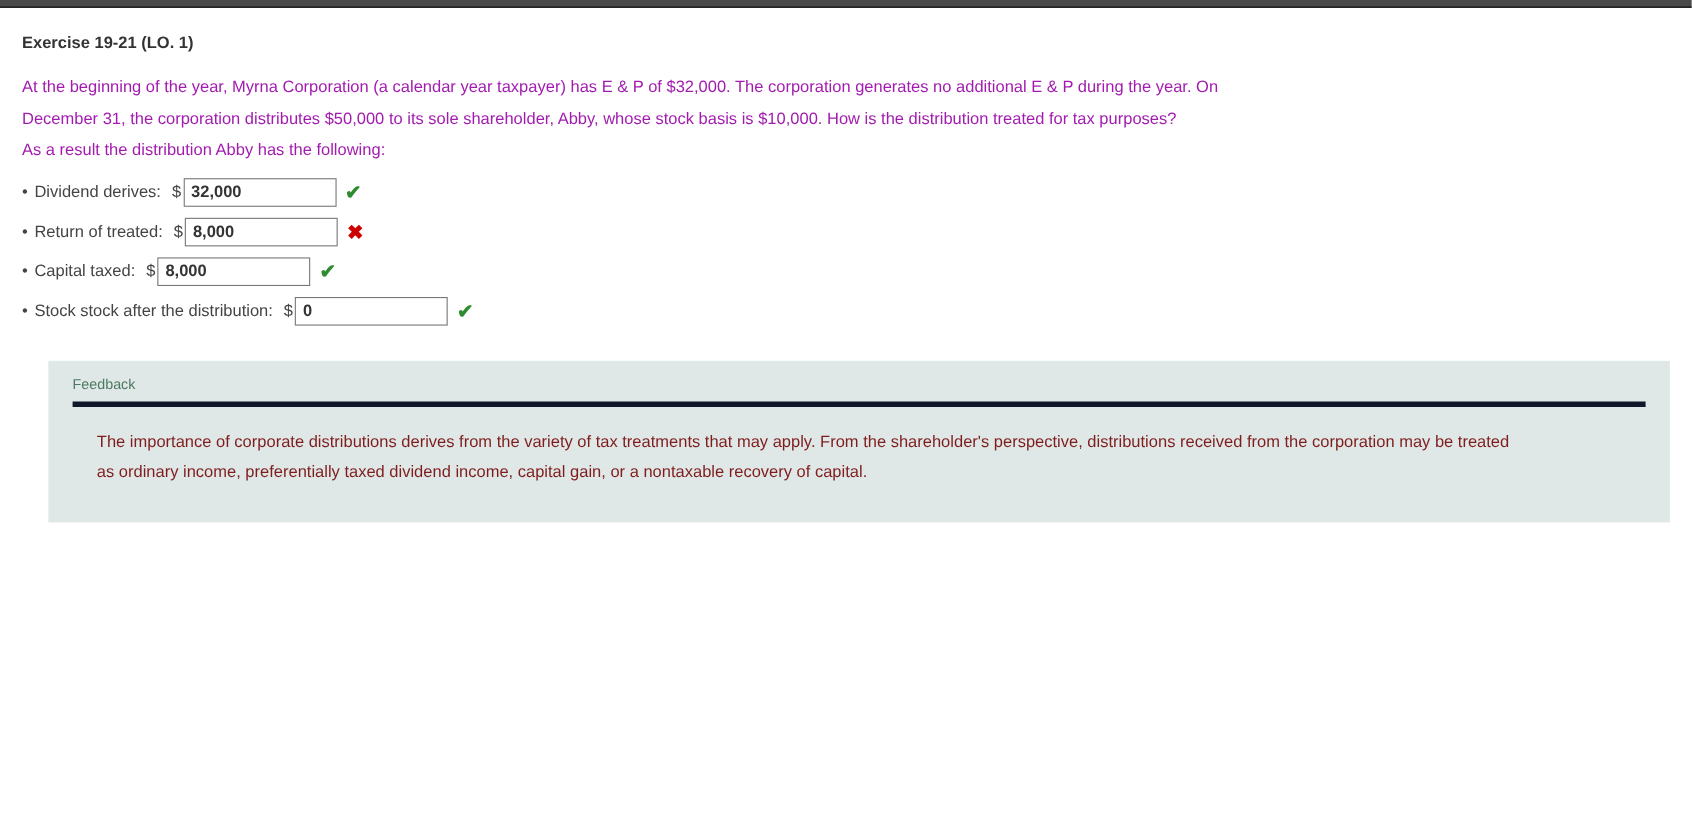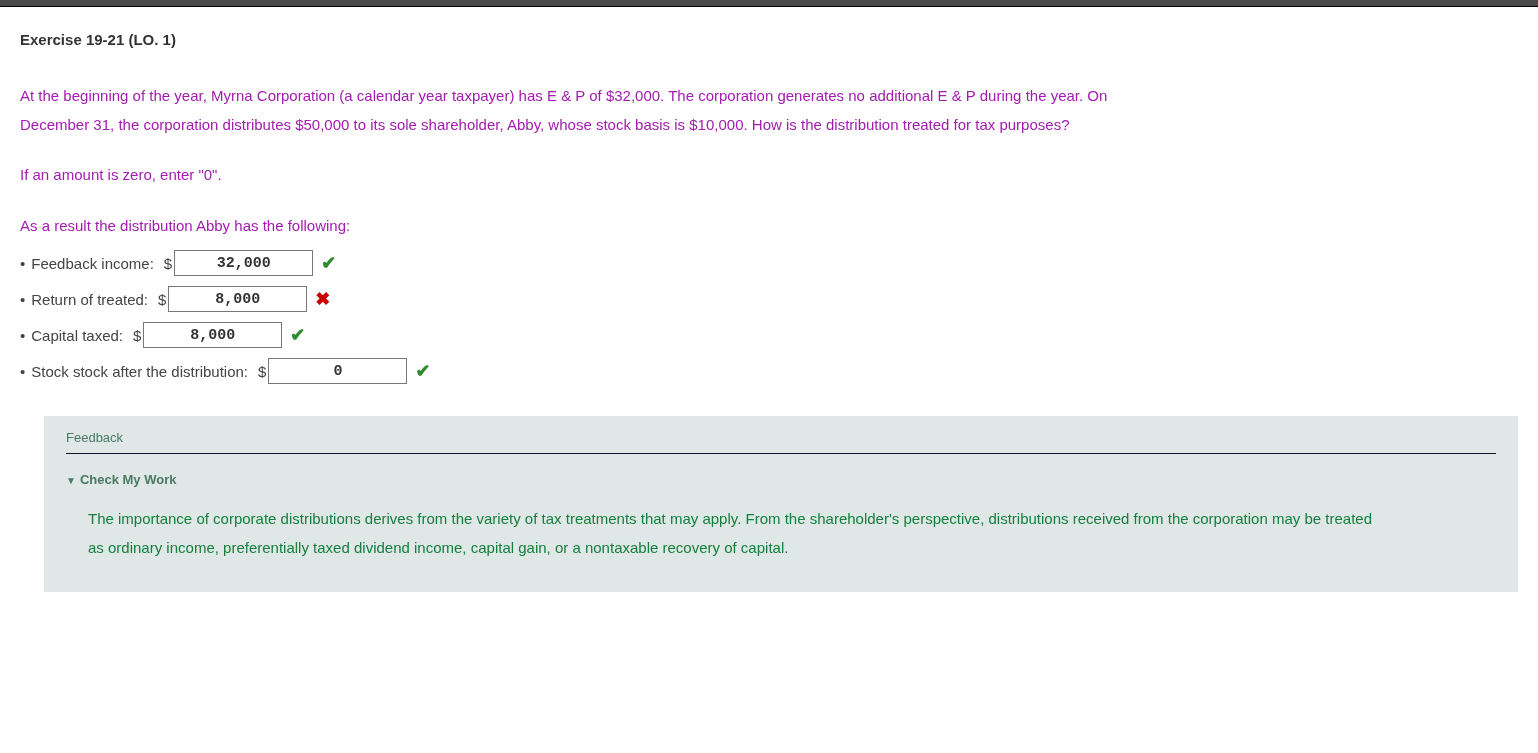--- a/index.html
+++ b/index.html
@@ -14,21 +14,21 @@
     height: 6px;
     background: #4a4a4a;
     border-bottom: 1px solid #000;
   }
   .page {
     padding: 24px 20px 40px 20px;
   }
   .title {
     font-weight: bold;
     color: #333;
-    margin-bottom: 34px;
+    margin-bottom: 18px;
   }
   .problem {
     max-width: 1130px;
     line-height: 1.9;
     color: #a21caf;
   }
   .instr {
     margin-top: 22px;
     margin-bottom: 22px;
   }
@@ -44,24 +44,24 @@
   .bullet {
     margin-right: 6px;
   }
   .dollar {
     margin: 0 2px 0 10px;
   }
   input.ans {
     width: 125px;
     height: 24px;
     border: 1px solid #777;
-    font-family: Liberation Mono, monospace;
+    font-family: Liberation Sans, sans-serif;
     font-size: 15px;
     font-weight: bold;
-    text-align: center;
+    text-align: left;
     padding: 0 6px;
     color: #333;
     background: #fff;
   }
   .mark {
     margin-left: 8px;
     font-size: 18px;
     font-weight: bold;
   }
   .mark.correct { color: #2e8b2e; }
@@ -69,60 +69,59 @@
   .feedback {
     margin-top: 32px;
     margin-left: 24px;
     background: #dfe7e7;
     padding: 14px 22px 30px 22px;
   }
   .fb-title {
     color: #4b7a62;
     font-size: 13px;
     padding-bottom: 8px;
-    border-bottom: 1px solid #0f172a;
+    border-bottom: 5px solid #0f172a;
   }
   .cmw {
     margin-top: 18px;
     color: #4b7a62;
     font-size: 13px;
     font-weight: bold;
     cursor: pointer;
   }
   .cmw .tri {
     font-size: 10px;
     margin-right: 4px;
   }
   .fb-body {
     margin-top: 18px;
     margin-left: 22px;
     max-width: 1290px;
     line-height: 1.9;
-    color: #15803d;
+    color: #7f1d1d;
     font-size: 15px;
   }
 </style>
 </head>
 <body>
 
 <div class="topbar"></div>
 
 <div class="page">
 
   <div class="title">Exercise 19-21 (LO. 1)</div>
 
   <div class="problem">At the beginning of the year, Myrna Corporation (a calendar year taxpayer) has E &amp; P of $32,000. The corporation generates no additional E &amp; P during the year. On December 31, the corporation distributes $50,000 to its sole shareholder, Abby, whose stock basis is $10,000. How is the distribution treated for tax purposes?</div>
 
-  <div class="problem instr">If an amount is zero, enter "0".</div>
 
   <div class="problem lead">As a result the distribution Abby has the following:</div>
 
   <div class="row">
     <span class="bullet">•</span>
-    <span>Feedback income:</span>
+    <span>Dividend derives:</span>
     <span class="dollar">$</span>
     <input class="ans" type="text" value="32,000" style="">
     <span class="mark correct">✔</span>
   </div>
 
   <div class="row">
     <span class="bullet">•</span>
     <span>Return of treated:</span>
     <span class="dollar">$</span>
     <input class="ans" type="text" value="8,000" style="">
@@ -140,19 +139,16 @@
   <div class="row">
     <span class="bullet">•</span>
     <span>Stock stock after the distribution:</span>
     <span class="dollar">$</span>
     <input class="ans" type="text" value="0" style="">
     <span class="mark correct">✔</span>
   </div>
 
   <div class="feedback">
     <div class="fb-title">Feedback</div>
-    <div class="cmw">
-      <span class="tri">▼</span><span>Check My Work</span>
-    </div>
     <div class="fb-body">The importance of corporate distributions derives from the variety of tax treatments that may apply. From the shareholder's perspective, distributions received from the corporation may be treated as ordinary income, preferentially taxed dividend income, capital gain, or a nontaxable recovery of capital.</div>
   </div>
 
 </div>
 
 </body></html>

